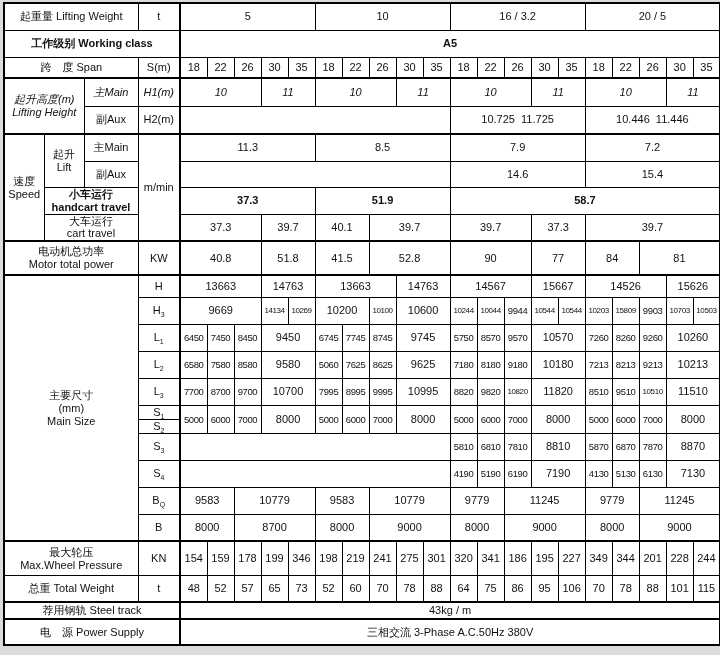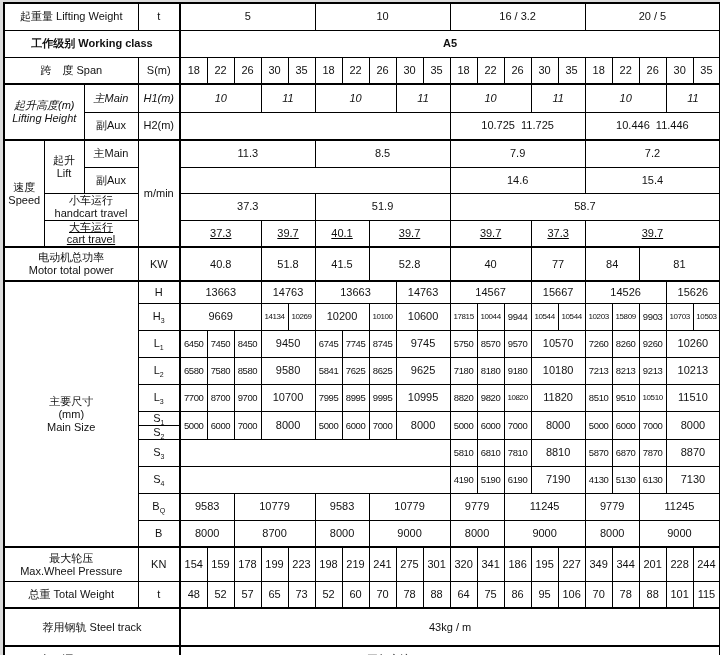--- a/index.html
+++ b/index.html
@@ -59,21 +59,21 @@
           <td class="unit rb">t</td>
           <td colspan="5">5</td>
           <td colspan="5">10</td>
           <td colspan="5">16 / 3.2</td>
           <td colspan="5">20 / 5</td>
         </tr>
         <tr style="height: 27px; font-weight: bold;">
           <td colspan="4" class="lbl rb">工作级别 Working class</td>
           <td colspan="20">A5</td>
         </tr>
-        <tr class="sec" style="height: 27px;">
+        <tr class="sec" style="height: 21px;">
           <td colspan="3" class="lbl">跨　度 Span</td>
           <td class="unit rb">S(m)</td>
           <td>18</td>
           <td>22</td>
           <td>26</td>
           <td>30</td>
           <td>35</td>
           <td>18</td>
           <td>22</td>
           <td>26</td>
@@ -122,47 +122,47 @@
           <td colspan="5">8.5</td>
           <td colspan="5">7.9</td>
           <td colspan="5">7.2</td>
         </tr>
         <tr style="height: 26px;">
           <td class="lbl">副Aux</td>
           <td colspan="10"></td>
           <td colspan="5">14.6</td>
           <td colspan="5">15.4</td>
         </tr>
-        <tr style="height: 27px;">
+        <tr style="height: 27px; font-weight: bold;">
           <td colspan="2" class="lbl">小车运行
 handcart travel</td>
           <td colspan="5">37.3</td>
           <td colspan="5">51.9</td>
           <td colspan="10">58.7</td>
         </tr>
-        <tr class="sec" style="height: 27px; text-decoration: underline;">
+        <tr class="sec" style="height: 27px;">
           <td colspan="2" class="lbl">大车运行
 cart travel</td>
           <td colspan="3">37.3</td>
           <td colspan="2">39.7</td>
           <td colspan="2">40.1</td>
           <td colspan="3">39.7</td>
           <td colspan="3">39.7</td>
           <td colspan="2">37.3</td>
           <td colspan="5">39.7</td>
         </tr>
         <tr class="sec" style="height: 34px;">
           <td colspan="3" class="lbl">电动机总功率
 Motor total power</td>
           <td class="unit rb">KW</td>
           <td colspan="3">40.8</td>
           <td colspan="2">51.8</td>
           <td colspan="2">41.5</td>
           <td colspan="3">52.8</td>
-          <td colspan="3">40</td>
+          <td colspan="3">90</td>
           <td colspan="2">77</td>
           <td colspan="2">84</td>
           <td colspan="3">81</td>
         </tr>
         <tr style="height: 22px;">
           <td colspan="3" rowspan="11" class="lbl bb">主要尺寸
 (mm)
 Main Size</td>
           <td class="unit rb">H</td>
           <td colspan="3">13663</td>
@@ -175,21 +175,21 @@
           <td colspan="2">15626</td>
         </tr>
         <tr style="height: 27px;">
           <td class="unit rb"><span>H</span><sub>3</sub></td>
           <td colspan="3">9669</td>
           <td class="xs">14134</td>
           <td class="xs">10269</td>
           <td colspan="2">10200</td>
           <td class="xs">10100</td>
           <td colspan="2">10600</td>
-          <td class="xs">17815</td>
+          <td class="xs">10244</td>
           <td class="xs">10044</td>
           <td class="s">9944</td>
           <td class="xs">10544</td>
           <td class="xs">10544</td>
           <td class="xs">10203</td>
           <td class="xs">15809</td>
           <td class="s">9903</td>
           <td class="xs">10703</td>
           <td class="xs">10503</td>
         </tr>
@@ -211,21 +211,21 @@
           <td class="s">8260</td>
           <td class="s">9260</td>
           <td colspan="2">10260</td>
         </tr>
         <tr style="height: 27px;">
           <td class="unit rb"><span>L</span><sub>2</sub></td>
           <td class="s">6580</td>
           <td class="s">7580</td>
           <td class="s">8580</td>
           <td colspan="2">9580</td>
-          <td class="s">5841</td>
+          <td class="s">5060</td>
           <td class="s">7625</td>
           <td class="s">8625</td>
           <td colspan="2">9625</td>
           <td class="s">7180</td>
           <td class="s">8180</td>
           <td class="s">9180</td>
           <td colspan="2">10180</td>
           <td class="s">7213</td>
           <td class="s">8213</td>
           <td class="s">9213</td>
@@ -319,21 +319,21 @@
           <td colspan="3">9000</td>
         </tr>
         <tr style="height: 34px;">
           <td colspan="3" class="lbl">最大轮压
 Max.Wheel Pressure</td>
           <td class="unit rb">KN</td>
           <td>154</td>
           <td>159</td>
           <td>178</td>
           <td>199</td>
-          <td>223</td>
+          <td>346</td>
           <td>198</td>
           <td>219</td>
           <td>241</td>
           <td>275</td>
           <td>301</td>
           <td>320</td>
           <td>341</td>
           <td>186</td>
           <td>195</td>
           <td>227</td>
@@ -360,21 +360,21 @@
           <td>75</td>
           <td>86</td>
           <td>95</td>
           <td>106</td>
           <td>70</td>
           <td>78</td>
           <td>88</td>
           <td>101</td>
           <td>115</td>
         </tr>
-        <tr class="sec" style="height: 38px; border-radius: 7px;">
+        <tr class="sec" style="height: 17px; border-radius: 7px;">
           <td colspan="4" class="lbl rb">荐用钢轨 Steel track</td>
           <td colspan="20">43kg / m</td>
         </tr>
         <tr style="height: 26px;">
           <td colspan="4" class="lbl rb">电　源 Power Supply</td>
           <td colspan="20">三相交流 3-Phase A.C.50Hz 380V</td>
         </tr>
       </tbody>
   </table>
 </div>

